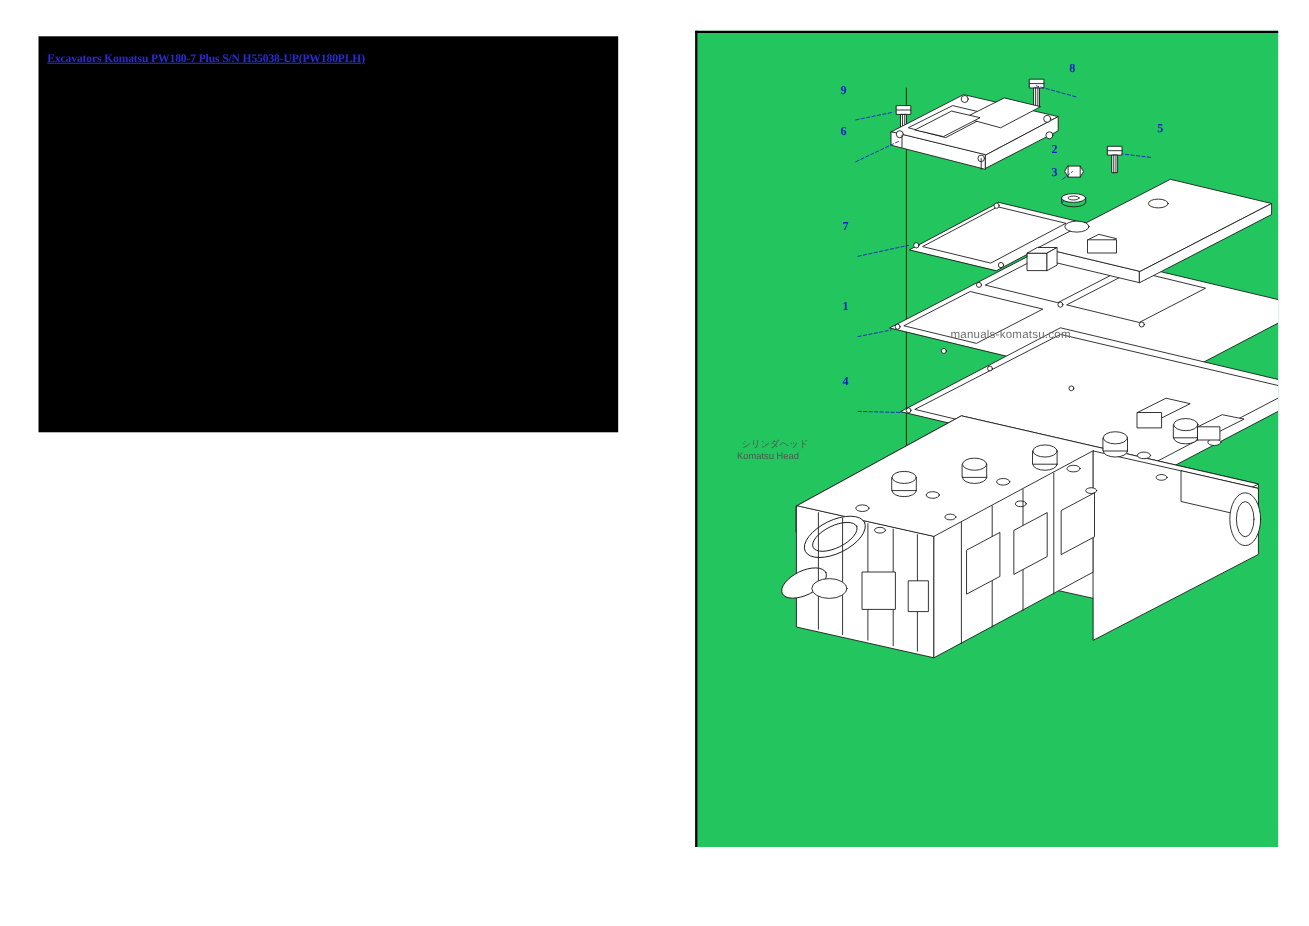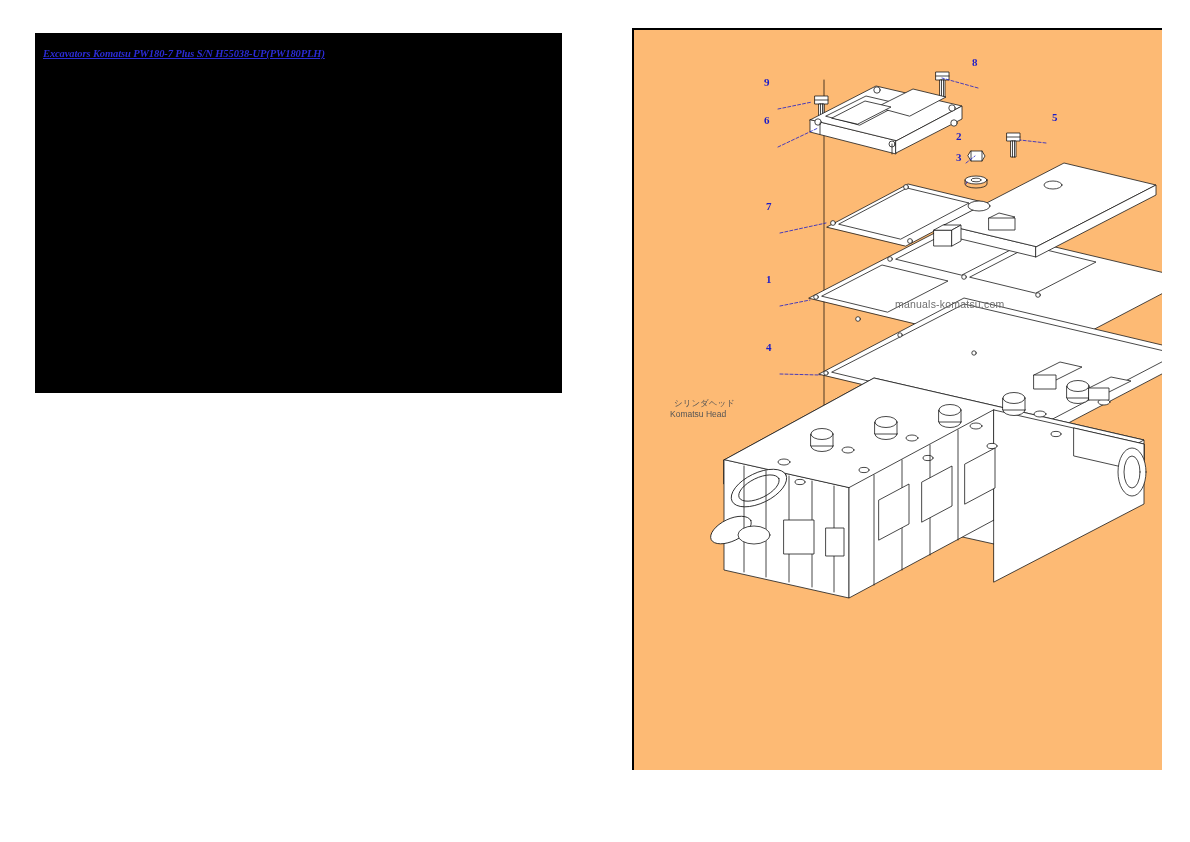--- a/index.html
+++ b/index.html
@@ -29,51 +29,50 @@
     left: 43px;
     top: 48px;
     font-family: "Liberation Serif", serif;
     font-size: 10.5px;
     font-weight: bold;
     color: #2b2bd6;
     text-decoration: underline;
     white-space: nowrap;
     letter-spacing: -0.1px;
     z-index: 5;
-    font-style: italic;
   }
 
   
   #diagram-panel {
     position: absolute;
     left: 632px;
     top: 28px;
     width: 528px;
     height: 740px;
-    background: #fdba74;
+    background: #22c55e;
     border-left: 2px solid #000000;
     border-top: 2px solid #000000;
     overflow: hidden;
   }
   #diagram-svg {
     position: absolute;
     left: 0;
     top: 0;
   }
   .callout {
     position: absolute;
     font-family: "Liberation Serif", serif;
     font-size: 11px;
     font-weight: bold;
     color: #1c1cc8;
     z-index: 6;
   }
   #watermark {
     position: absolute;
-    left: 895px;
+    left: 864px;
     top: 298px;
     font-family: "Liberation Sans", sans-serif;
     font-size: 10.5px;
     color: #6f6f6f;
     letter-spacing: 0.2px;
     z-index: 7;
     white-space: nowrap;
   }
   .jp-label {
     position: absolute;

